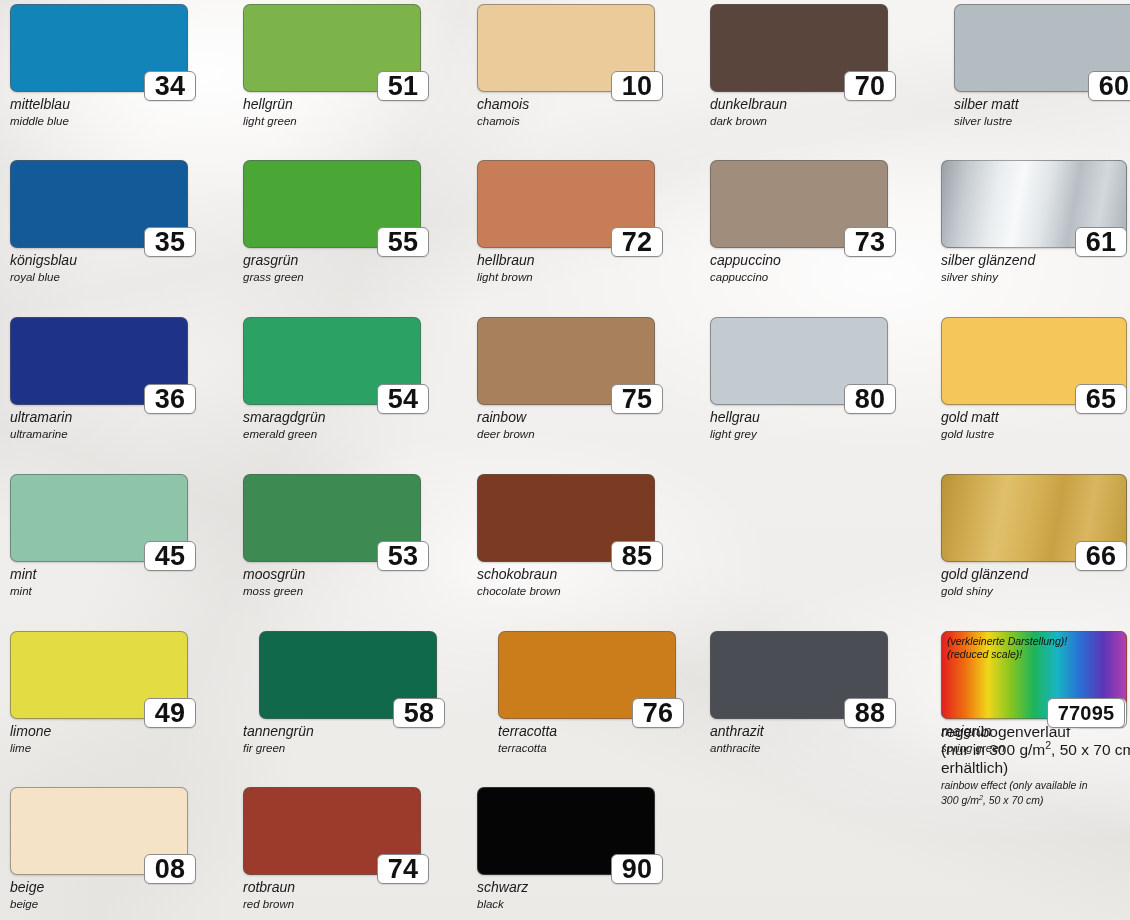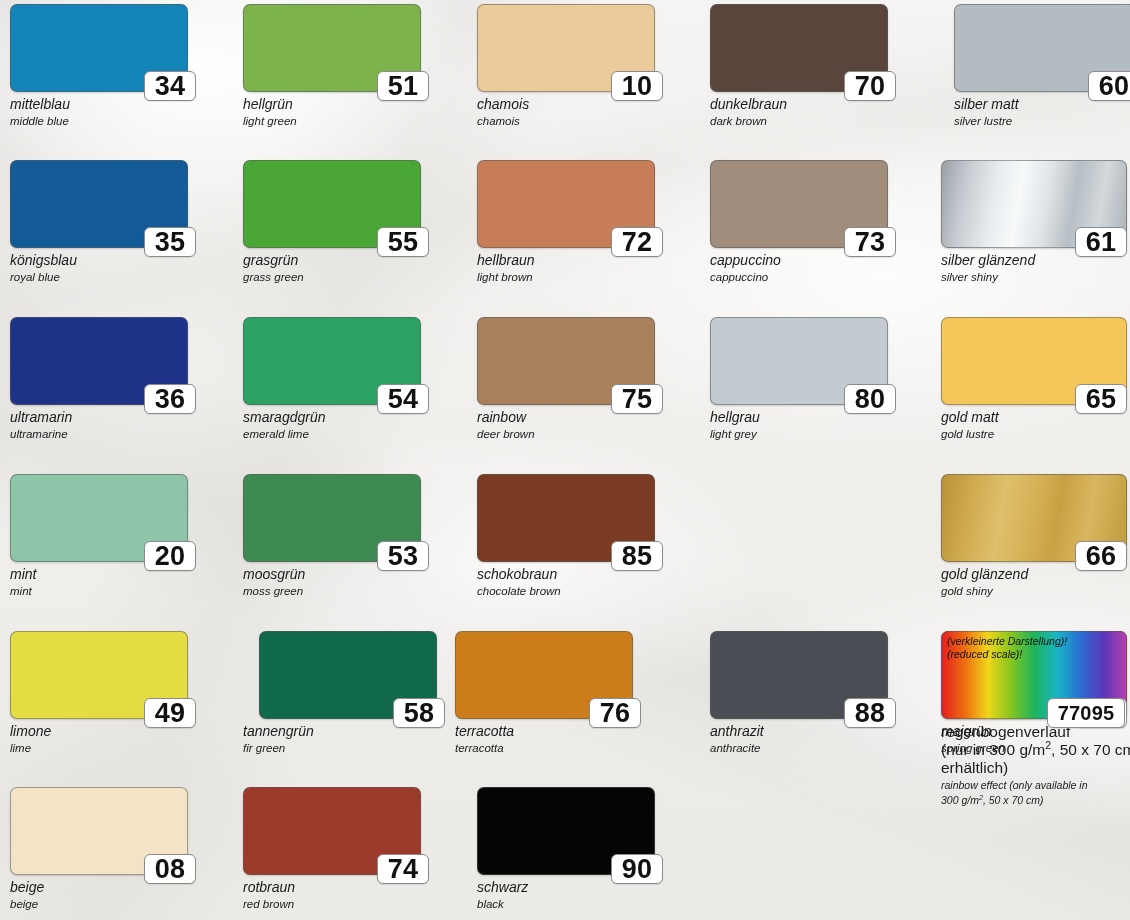--- a/index.html
+++ b/index.html
@@ -179,21 +179,21 @@
         <div class="name-en">ultramarine</div>
       </div>
     </div>
     <div class="cell" style="left: 243px; top: 317px;">
       <div class="swatch-wrap">
         <div class="swatch" title="smaragdgrün" style="background: rgb(43, 162, 100);"></div>
         <div class="badge">54</div>
       </div>
       <div class="labels">
         <div class="name-de">smaragdgrün</div>
-        <div class="name-en">emerald lime</div>
+        <div class="name-en">emerald green</div>
       </div>
     </div>
     <div class="cell" style="left: 477px; top: 317px;">
       <div class="swatch-wrap">
         <div class="swatch" title="rehbraun" style="background: rgb(168, 128, 92);"></div>
         <div class="badge">75</div>
       </div>
       <div class="labels">
         <div class="name-de">rainbow</div>
         <div class="name-en">deer brown</div>
@@ -215,21 +215,21 @@
         <div class="badge">65</div>
       </div>
       <div class="labels">
         <div class="name-de">gold matt</div>
         <div class="name-en">gold lustre</div>
       </div>
     </div>
     <div class="cell" style="left: 10px; top: 474px;">
       <div class="swatch-wrap">
         <div class="swatch" title="mint" style="background: rgb(142, 196, 168);"></div>
-        <div class="badge">20</div>
+        <div class="badge">45</div>
       </div>
       <div class="labels">
         <div class="name-de">mint</div>
         <div class="name-en">mint</div>
       </div>
     </div>
     <div class="cell" style="left: 243px; top: 474px;">
       <div class="swatch-wrap">
         <div class="swatch" title="moosgrün" style="background: rgb(61, 139, 83);"></div>
         <div class="badge">53</div>
@@ -272,21 +272,21 @@
     <div class="cell" style="left: 243px; top: 631px; padding-left: 16px;">
       <div class="swatch-wrap">
         <div class="swatch" title="tannengrün" style="background: rgb(16, 105, 75);"></div>
         <div class="badge">58</div>
       </div>
       <div class="labels">
         <div class="name-de">tannengrün</div>
         <div class="name-en">fir green</div>
       </div>
     </div>
-    <div class="cell" style="left: 455px; top: 631px;">
+    <div class="cell" style="left: 498px; top: 631px;">
       <div class="swatch-wrap">
         <div class="swatch" title="terracotta" style="background: rgb(204, 125, 27);"></div>
         <div class="badge">76</div>
       </div>
       <div class="labels">
         <div class="name-de">terracotta</div>
         <div class="name-en">terracotta</div>
       </div>
     </div>
     <div class="cell" style="left: 710px; top: 631px;">

